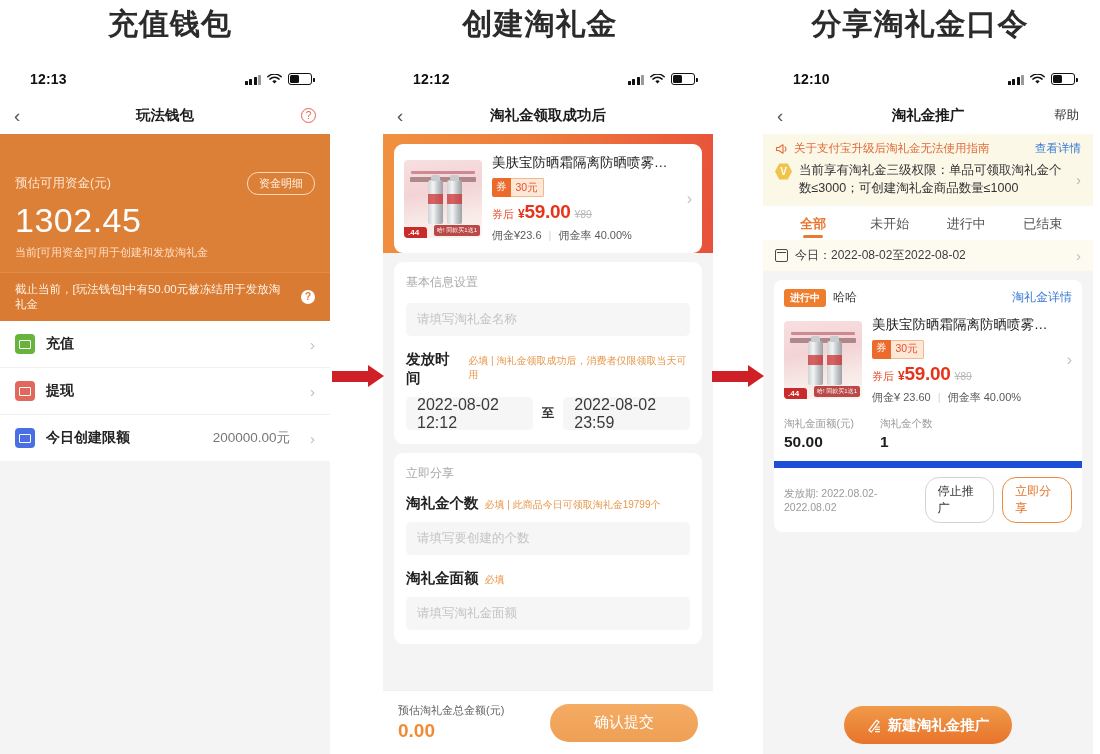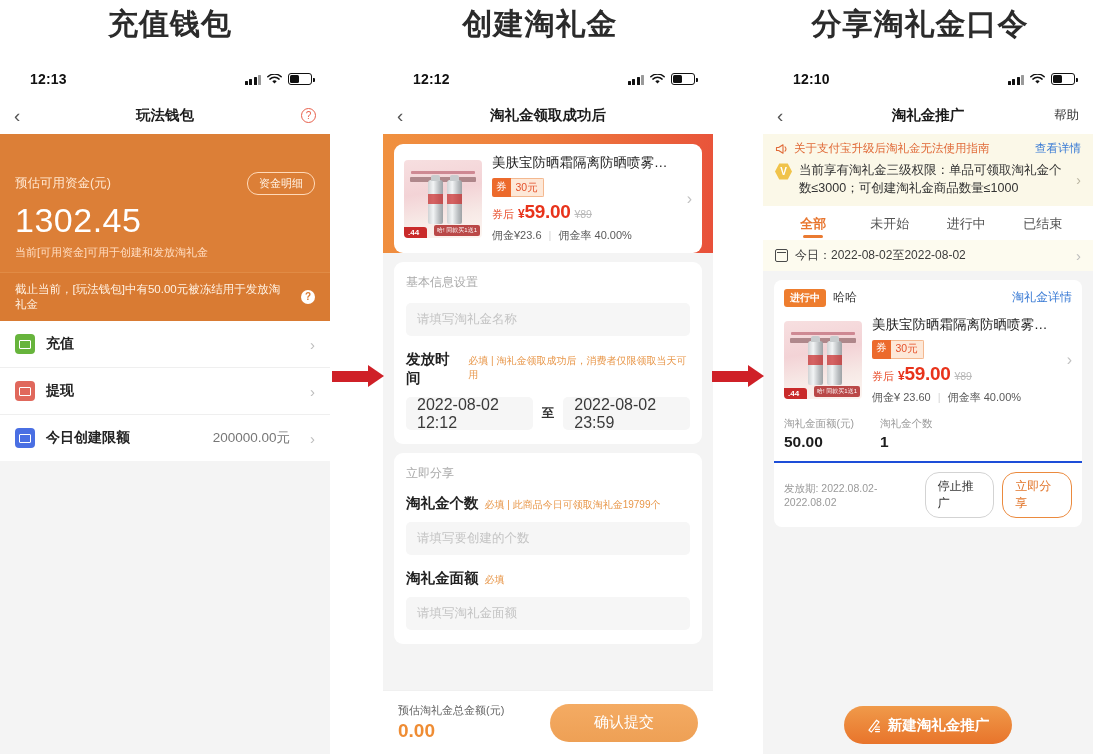--- a/index.html
+++ b/index.html
@@ -219,21 +219,21 @@
   .promo-head { display: flex; align-items: center; gap: 7px; padding: 9px 10px; }
   .status-badge { background: #ee7d2e; color: #fff; font-size: 10px; padding: 2px 6px; border-radius: 3px; font-weight: bold; }
   .promo-name { font-size: 12px; color: #333; }
   .promo-detail-link { margin-left: auto; font-size: 12px; color: #3a7bd5; }
   .promo-body { display: flex; gap: 10px; align-items: center; padding: 0 10px 8px; }
   .promo-stats { display: flex; gap: 26px; padding: 4px 10px 10px; }
   .stat-k { font-size: 10.5px; color: #9a9a9a; }
   .stat-v { font-size: 15.5px; color: #1d1d1d; font-weight: bold; margin-top: 2px; }
   .promo-foot {
     display: flex; align-items: center; gap: 8px; padding: 9px 10px;
-    border-top: 2px solid #1d4ed8;
+    border-top: 7px solid #1d4ed8;
   }
   .promo-period { font-size: 10.5px; color: #9a9a9a; }
   .btn-outline {
     margin-left: auto; border: 1px solid #d3d3d3; color: #333; font-size: 12px;
     padding: 5px 12px; border-radius: 14px;
   }
   .btn-outline.accent { margin-left: 0; border-color: #eb8a3e; color: #e2762c; }
   .fab-wrap { position: absolute; left: 0; right: 0; bottom: 10px; display: flex; justify-content: center; }
   .fab {
     background: linear-gradient(180deg,#f09a4a,#e8742b); color: #fff;

